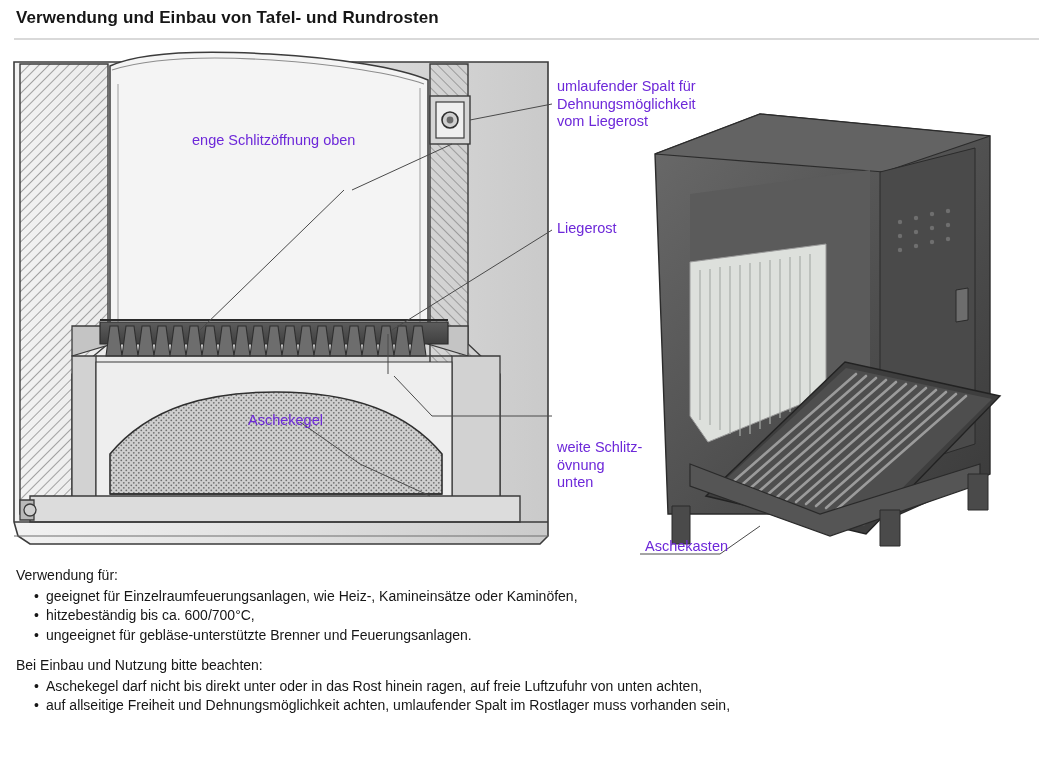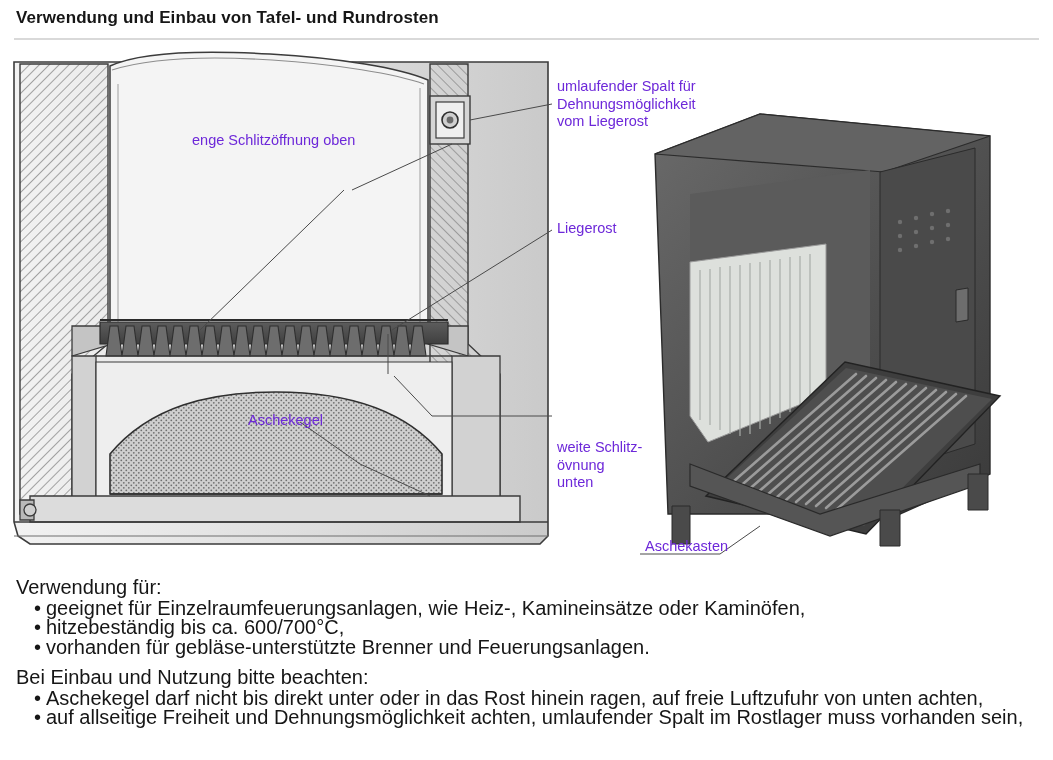--- a/index.html
+++ b/index.html
@@ -50,23 +50,23 @@
   .callout {
     position: absolute;
     font-size: 14.5px;
     line-height: 17.5px;
     color: #6d28d9;
     white-space: pre-line;
   }
   .notes {
     position: absolute;
     left: 16px;
-    top: 578px;
+    top: 566px;
     width: 1020px;
-    font-size: 20px;
+    font-size: 14px;
     line-height: 19.5px;
     color: #161616;
   }
   .notes .head {
     margin: 0 0 1px 0;
   }
   .notes ul {
     margin: 0 0 11px 0;
     padding: 0 0 0 18px;
     list-style: none;
@@ -274,21 +274,21 @@
 övnung
 unten</div>
     <div class="callout" style="left:645px; top:494px;">Aschekasten</div>
   </div>
 
   <div class="notes">
     <p class="head">Verwendung für:</p>
     <ul>
       <li>geeignet für Einzelraumfeuerungsanlagen, wie Heiz-, Kamineinsätze oder Kaminöfen,</li>
       <li>hitzebeständig bis ca. 600/700°C,</li>
-      <li>vorhanden für gebläse-unterstützte Brenner und Feuerungsanlagen.</li>
+      <li>ungeeignet für gebläse-unterstützte Brenner und Feuerungsanlagen.</li>
     </ul>
     <p class="head">Bei Einbau und Nutzung bitte beachten:</p>
     <ul>
       <li>Aschekegel darf nicht bis direkt unter oder in das Rost hinein ragen, auf freie Luftzufuhr von unten achten,</li>
       <li>auf allseitige Freiheit und Dehnungsmöglichkeit achten, umlaufender Spalt im Rostlager muss vorhanden sein,</li>
     </ul>
   </div>
 
 </div>
 

